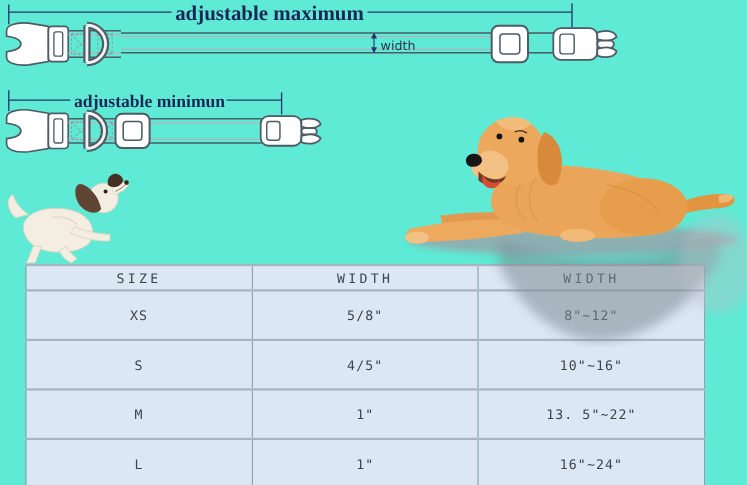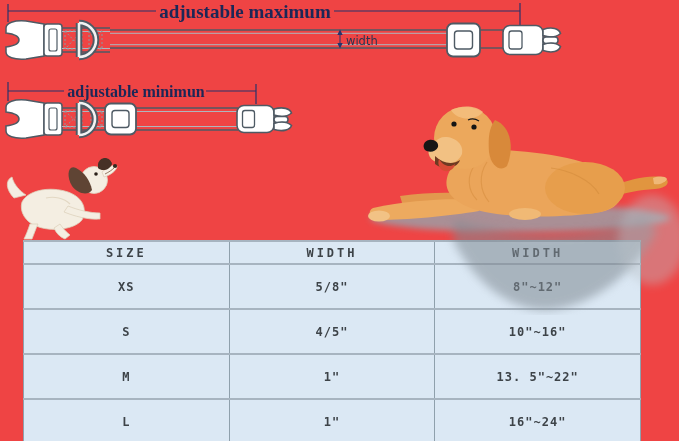--- a/index.html
+++ b/index.html
@@ -1,33 +1,33 @@
 <!DOCTYPE html>
 <html><head>
 <meta charset="utf-8">
 <style>
   html,body{margin:0;padding:0;background:#fff;}
   .canvas{
-    position:relative;width:679px;height:441px;background:#ef4444;
+    position:relative;width:679px;height:441px;background:#5eead4;
     overflow:hidden;font-family:"DejaVu Sans",sans-serif;
   }
   .diagram-svg{position:absolute;left:0;top:0;z-index:2;}
   .puppy-svg{position:absolute;left:2px;top:150px;z-index:3;}
   .retriever-svg{position:absolute;left:355px;top:90px;z-index:3;}
   .dim-text{font-family:"Liberation Serif",serif;font-weight:bold;fill:#1c2757;}
   .width-text{font-family:"DejaVu Sans",sans-serif;fill:#2a3550;}
   table.size-table{
     position:absolute;left:23px;top:240px;width:618px;z-index:1;
     border-collapse:collapse;table-layout:fixed;
     font-family:"DejaVu Sans Mono",monospace;color:#3d4348;
   }
   .size-table th,.size-table td{
     background:#dbe8f4;text-align:center;vertical-align:middle;
     border:1px solid #8fa0ac;border-top:2px solid #a7b4c0;border-bottom:2px solid #a7b4c0;
-    font-weight:bold;
+    font-weight:normal;
   }
   .size-table th{height:19px;font-size:12px;letter-spacing:3px;}
   .size-table td{height:41px;font-size:12px;letter-spacing:1px;margin-left:28px;}
 </style>
 </head>
 <body>
 
 <div class="canvas">
 
   <svg class="diagram-svg" width="679" height="150" viewBox="0 0 679 150">

